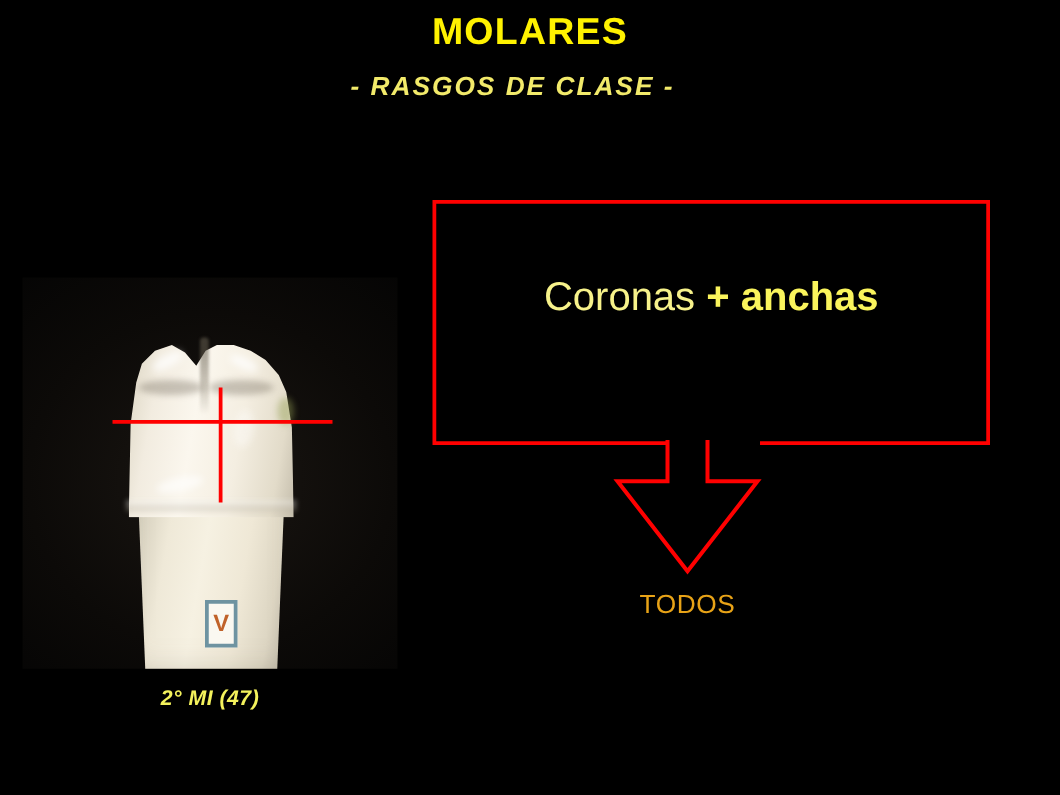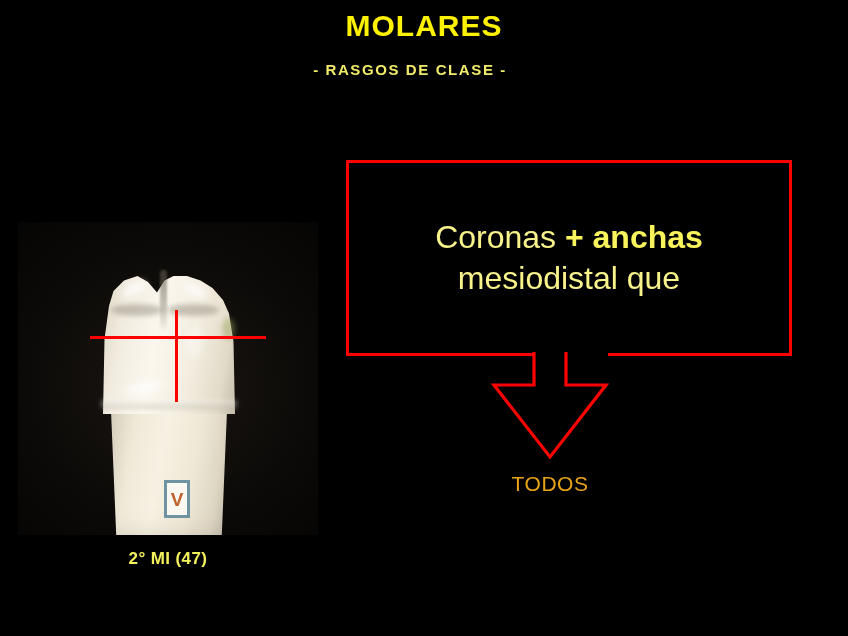--- a/index.html
+++ b/index.html
@@ -30,25 +30,26 @@
     line-height: 36px;
     white-space: nowrap;
   }
   #slide-subtitle {
     position: absolute;
     top: 58px;
     left: 0;
     width: 820px;
     text-align: center;
     color: #F2EA6A;
-    font-size: 15px;
+    font-size: 21px;
     font-weight: bold;
     letter-spacing: 1.6px;
     line-height: 24px;
     white-space: nowrap;
+    font-style: italic;
   }
 
   
   #photo-panel {
     position: absolute;
     left: 18px;
     top: 222px;
     width: 300px;
     height: 313px;
     background: #050403;
@@ -214,20 +215,21 @@
     position: absolute;
     left: 18px;
     top: 549px;
     width: 300px;
     text-align: center;
     color: #F4F25C;
     font-size: 17px;
     font-weight: bold;
     letter-spacing: 0.4px;
     white-space: nowrap;
+    font-style: italic;
   }
 
   
   #callout-box {
     position: absolute;
     left: 346px;
     top: 160px;
     width: 446px;
     height: 196px;
     box-sizing: border-box;
@@ -310,21 +312,21 @@
   <div id="vestibular-marker">
     <span id="vestibular-marker-label">V</span>
   </div>
 </div>
 
 <div id="photo-caption">2° MI  (47)</div>
 
 <div id="callout-box">
   <div id="callout-text">
     <span>Coronas </span><span class="emphasis">+ anchas</span><br>
-    <span>mesiodistal que</span><br>
+    <br>
   </div>
 </div>
 
 <div id="arrow-shaft-gap"></div>
 
 <svg id="callout-arrow" viewBox="0 0 200 112">
   <polyline points="64,0 64,33 24,33 80,105 136,33 96,33 96,0" fill="none" stroke="#FF0000" stroke-width="3.2" stroke-linejoin="miter" stroke-linecap="square"></polyline>
 </svg>
 
 <div id="todos-label">TODOS</div>

